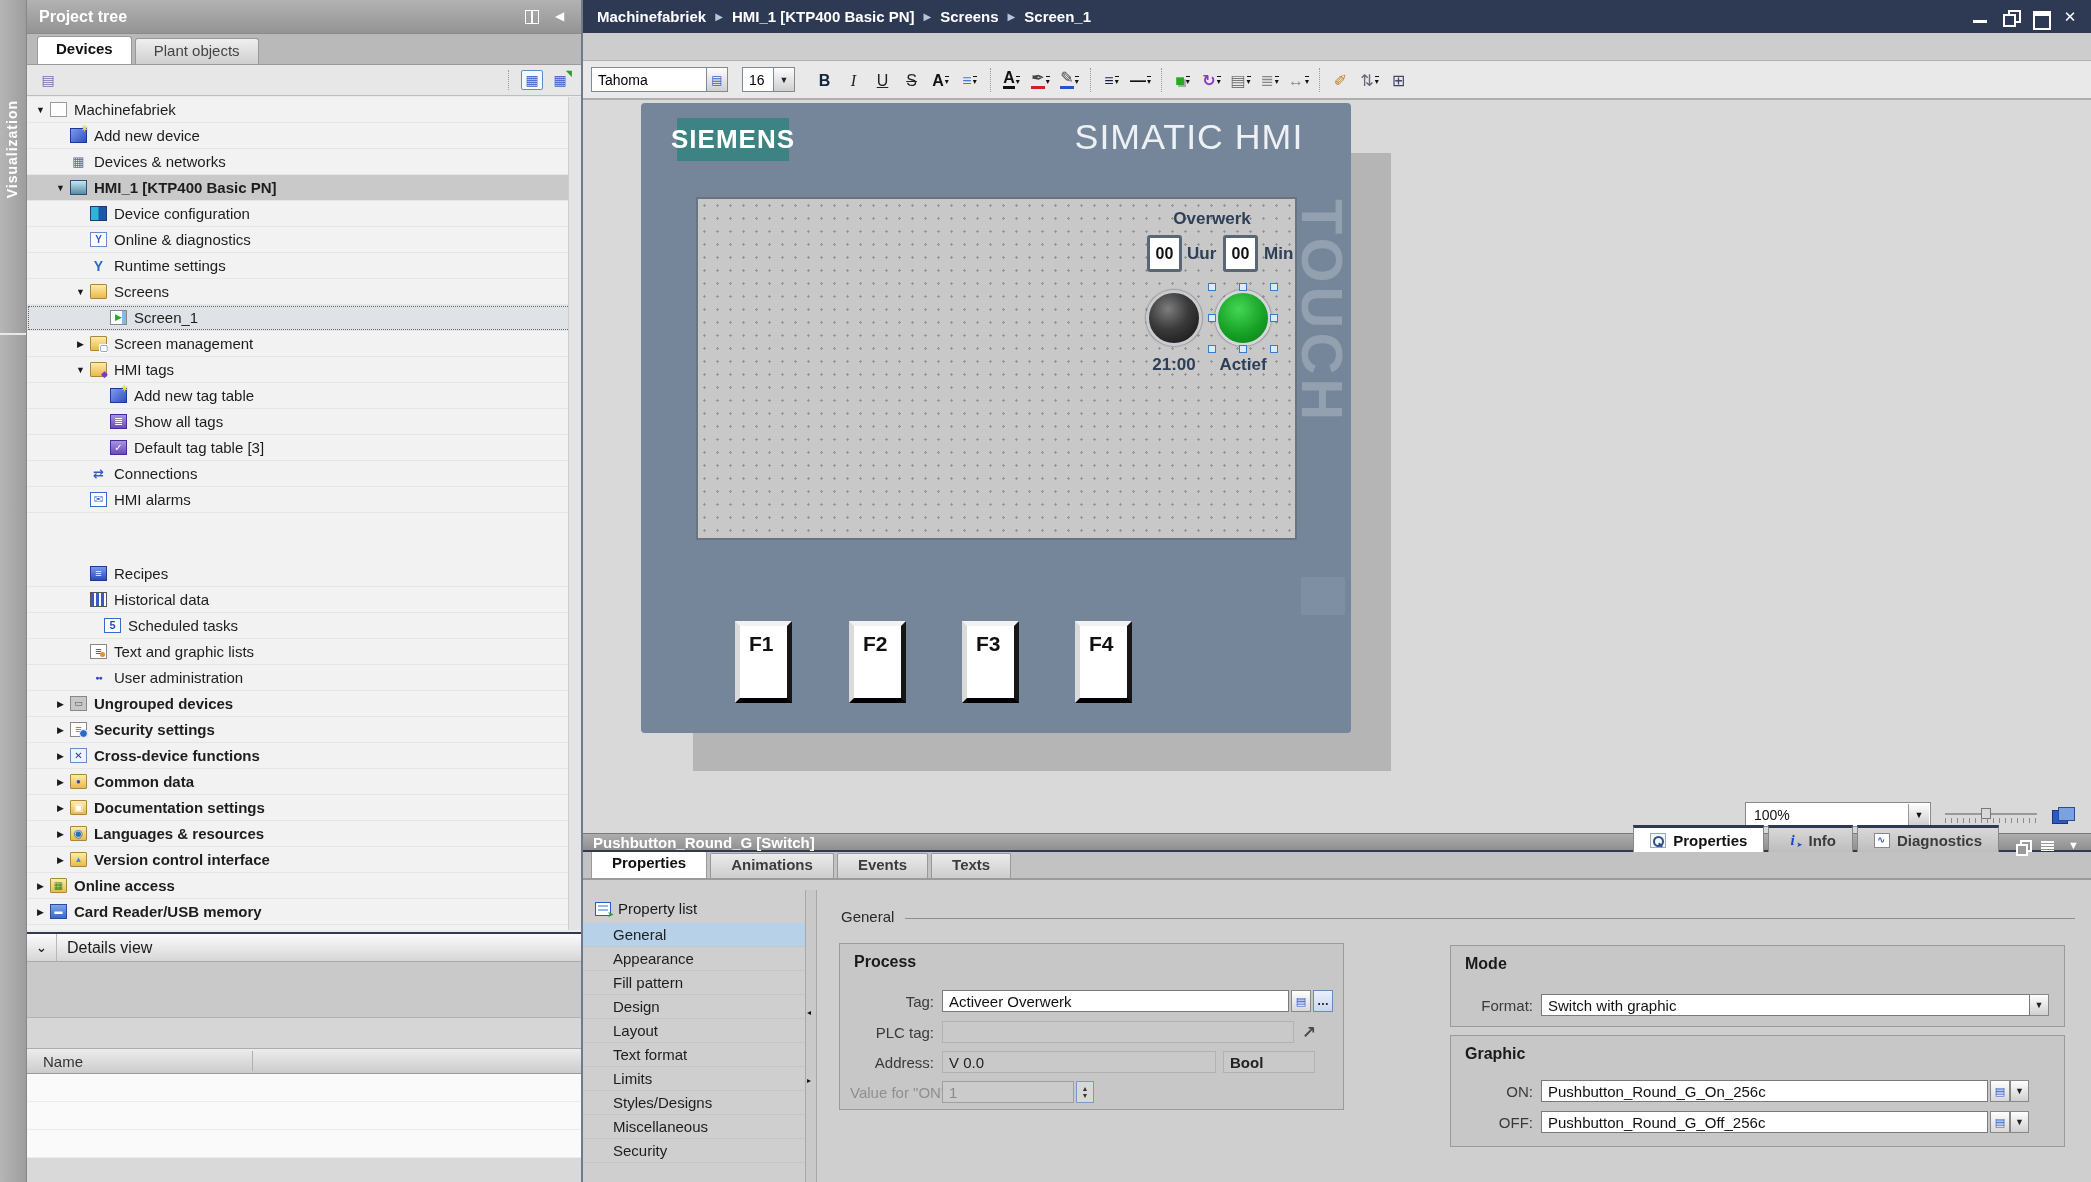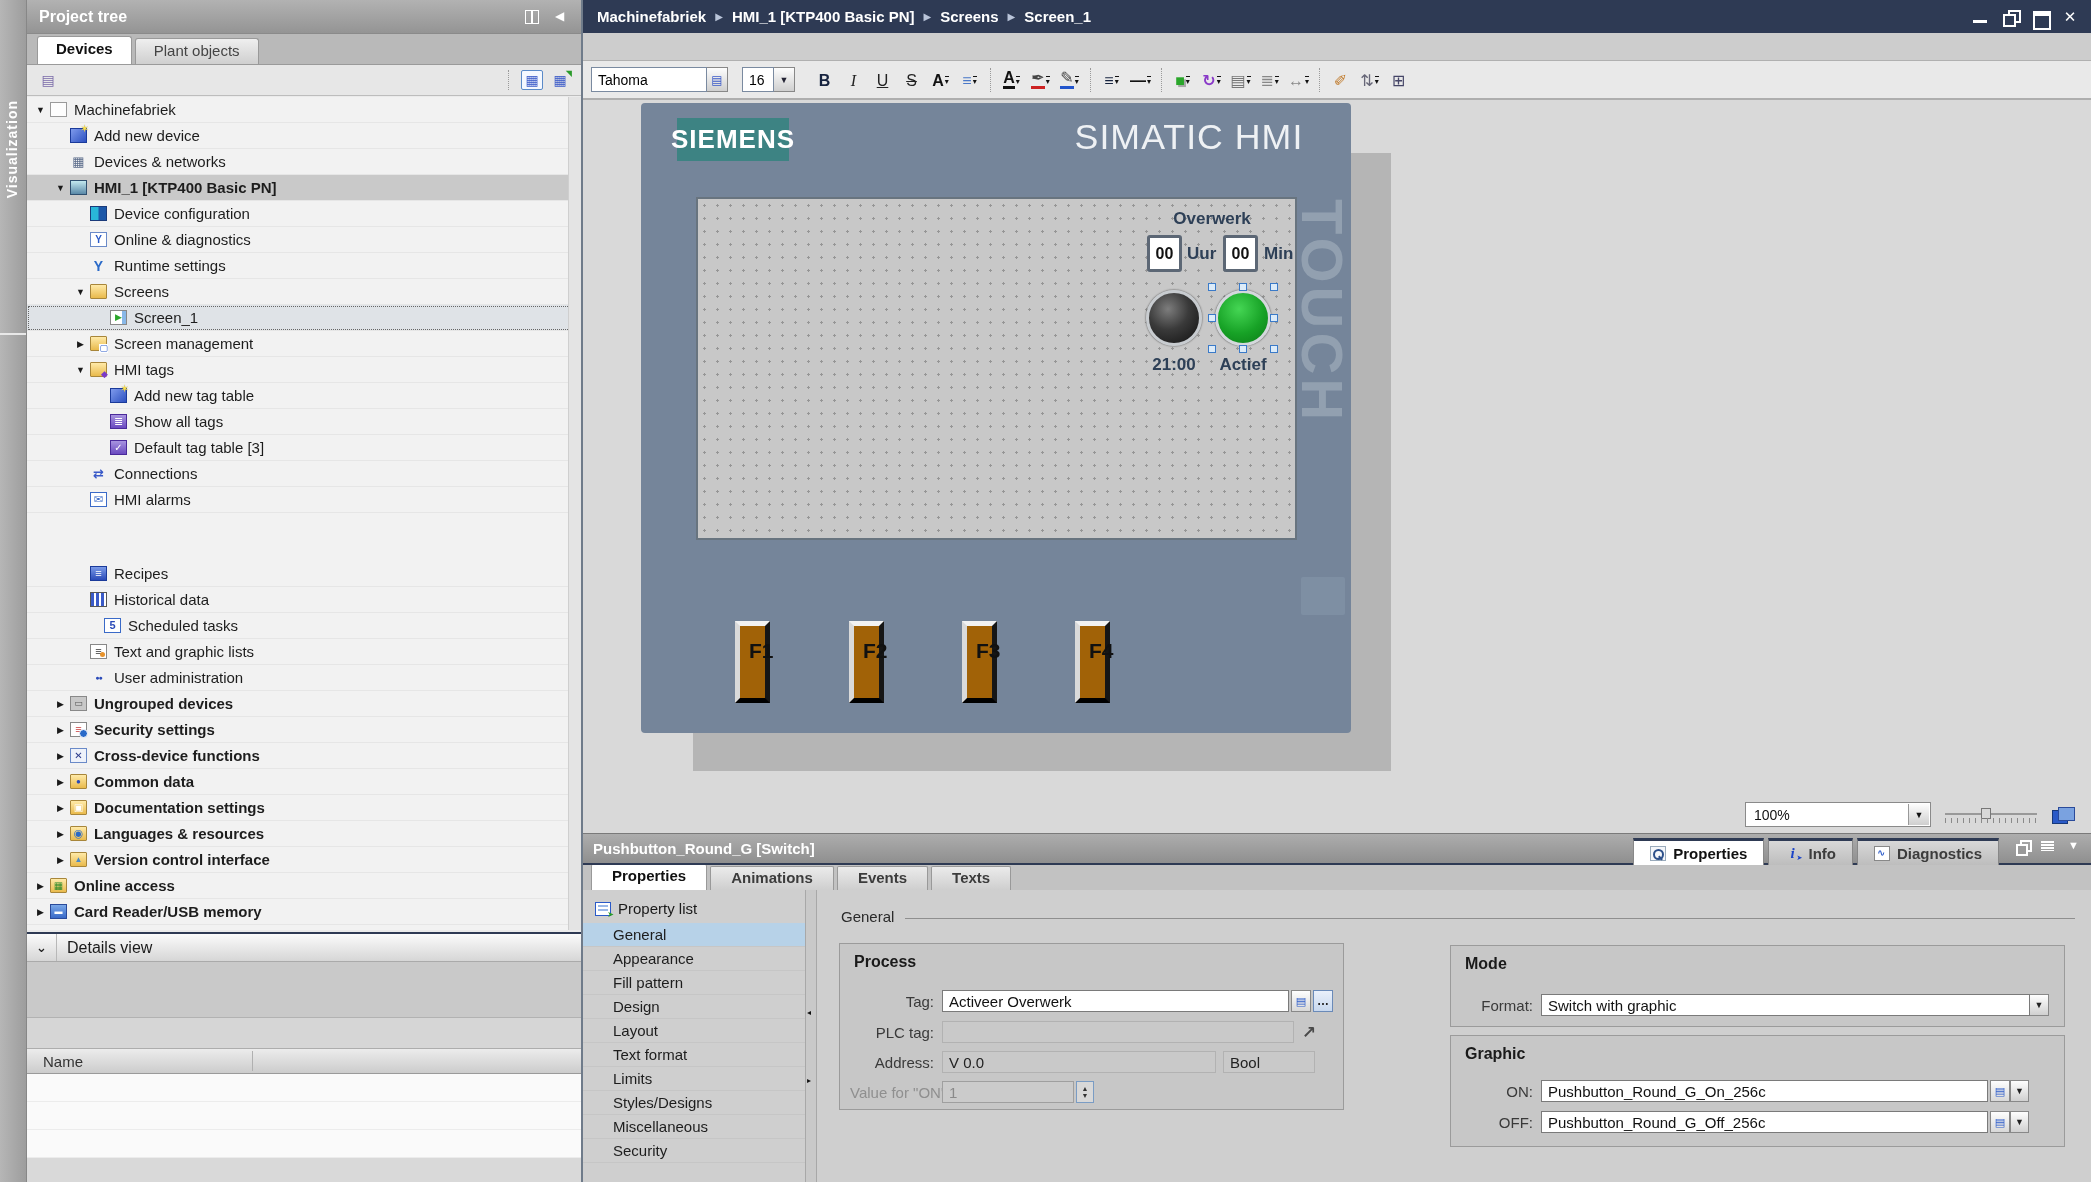--- a/index.html
+++ b/index.html
@@ -153,37 +153,37 @@
   #min-lbl{left:566px;top:45px;}
   .rbtn{position:absolute;width:56px;height:56px;border-radius:50%;cursor:pointer;}
   #btn-dark{left:448px;top:91px;background:radial-gradient(circle at 38% 32%,#7d7d7d 0%,#3a3a3a 45%,#101010 100%);border:3px solid #c8ccd0;box-shadow:0 0 2px #333;}
   #btn-green{left:517px;top:91px;background:radial-gradient(circle at 42% 32%,#45d654 0%,#17a226 55%,#0b7a16 100%);border:3px solid #d4d8dc;box-shadow:0 0 2px #333;}
   #sel-wrap{position:absolute;left:510px;top:84px;width:70px;height:70px;pointer-events:none;}
   .hd{position:absolute;width:8px;height:8px;background:#dcebf8;border:1px solid #3a7ac8;}
   #time-lbl{left:448px;top:156px;width:56px;text-align:center;}
   #state-lbl{left:515px;top:156px;width:60px;text-align:center;}
   #touch{position:absolute;left:656px;top:96px;height:390px;writing-mode:vertical-rl;font-weight:bold;font-size:58px;letter-spacing:4px;color:#92a0b0;line-height:50px;}
   #touch-tab{position:absolute;left:660px;top:474px;width:44px;height:38px;background:#7e8fa3;border-radius:2px;}
-  .fkey{position:absolute;top:518px;width:35px;height:82px;background:#a16207;border-top:5px solid #f2f2f2;border-left:5px solid #dadada;border-right:5px solid #161616;border-bottom:5px solid #000;font-weight:bold;font-size:21px;color:#111;padding:13px 0 0 9px;cursor:pointer;}
+  .fkey{position:absolute;top:518px;width:57px;height:82px;background:#ffffff;border-top:5px solid #f2f2f2;border-left:5px solid #dadada;border-right:5px solid #161616;border-bottom:5px solid #000;font-weight:bold;font-size:21px;color:#111;padding:6px 0 0 9px;cursor:pointer;}
 
   
   #zoom-bar{position:absolute;right:14px;bottom:6px;display:flex;align-items:center;gap:14px;}
   #zoom-combo{width:186px;height:25px;background:#fff;border:1px solid #8a8a8a;position:relative;display:flex;align-items:center;padding-left:8px;font-size:14px;color:#111;cursor:pointer;}
   #zoom-combo .zbtn{position:absolute;right:1px;top:1px;width:21px;height:21px;background:linear-gradient(#fdfdfd,#cfcfcf);border-left:1px solid #999;display:flex;align-items:center;justify-content:center;font-size:9px;}
   #zoom-slider{width:92px;height:16px;position:relative;cursor:pointer;}
   #zoom-slider::before{content:"";position:absolute;left:0;right:0;top:6px;border-top:2px solid #999;}
   #zoom-slider::after{content:"";position:absolute;left:0;right:0;bottom:0;height:5px;background:repeating-linear-gradient(90deg,#8a8a8a 0 1px,transparent 1px 6px);}
   #zoom-thumb{position:absolute;left:36px;top:1px;width:10px;height:11px;background:#d8d8d8;border:1px solid #777;}
   #fit-icon{width:26px;height:20px;position:relative;cursor:pointer;}
   #fit-icon::before{content:"";position:absolute;left:1px;top:5px;width:14px;height:12px;background:#2a5ac8;border:1px solid #16387a;}
   #fit-icon::after{content:"";position:absolute;left:7px;top:2px;width:15px;height:12px;background:#7aa2e0;border:1px solid #2a4a9a;}
 
   
   #inspector{position:absolute;left:0;right:0;top:833px;height:349px;background:#cfcfcf;}
-  #insp-titlebar{height:32px;background:linear-gradient(#adadad,#8f8f8f);border-top:1px solid #7a7a7a;position:relative;display:flex;align-items:center;padding-left:10px;border-bottom:2px solid #2e3a54;}
+  #insp-titlebar{height:19px;background:linear-gradient(#adadad,#8f8f8f);border-top:1px solid #7a7a7a;position:relative;display:flex;align-items:center;padding-left:10px;border-bottom:2px solid #2e3a54;}
   #insp-title{color:#fff;font-weight:bold;font-size:15px;}
   #insp-right-tabs{position:absolute;right:92px;bottom:-2px;display:flex;gap:4px;align-items:flex-end;}
   .rtab{height:27px;padding:0 16px;display:flex;align-items:center;gap:7px;background:linear-gradient(#d8d8d8,#bdbdbd);border:1px solid #888;border-top:3px solid #2e3a54;border-bottom:none;font-weight:bold;font-size:15px;color:#3c3c3c;cursor:pointer;}
   .rtab.active{background:#fff;color:#111;}
   .ric{width:16px;height:15px;position:relative;flex:none;}
   .ric-mag{background:#f4f6fa;border:1px solid #9ab;}
   .ric-mag::before{content:"";position:absolute;left:2px;top:2px;width:7px;height:7px;border:2px solid #2c4f8a;border-radius:50%;}
   .ric-mag::after{content:"";position:absolute;right:2px;bottom:1px;width:5px;height:2px;background:#2c4f8a;transform:rotate(45deg);}
   .ric-info::before{content:"i";position:absolute;left:5px;top:-1px;font-family:"Liberation Serif","DejaVu Serif",serif;font-weight:bold;font-style:italic;font-size:15px;color:#1a44c8;}
   .ric-info::after{content:"➤";position:absolute;right:-1px;bottom:-1px;font-size:7px;color:#1a44c8;}
@@ -652,21 +652,21 @@
           </div>
           <div class="frow" style="top:76px;">
             <span class="flabel">PLC tag:</span>
             <span class="inp inp-ro" style="width:352px;"></span>
             <span class="plc-arrow">↗</span>
           </div>
           <div class="frow" style="top:106px;">
             <span class="flabel">Address:</span>
             <span class="inp inp-ro" style="width:274px;">V 0.0</span>
             <span style="width:7px;flex:none;"></span>
-            <span class="inp inp-ro" style="width:92px;">Bool</span>
+            <span class="inp inp-ro" style="width:92px;font-weight:bold;">Bool</span>
           </div>
           <div class="frow" style="top:136px;">
             <span class="flabel dim">Value for "ON":</span>
             <span class="inp inp-dis" style="width:132px;">1</span>
             <span class="spin">
                 <span>▲</span>
                 <span>▼</span>
               </span>
           </div>
         </div>

